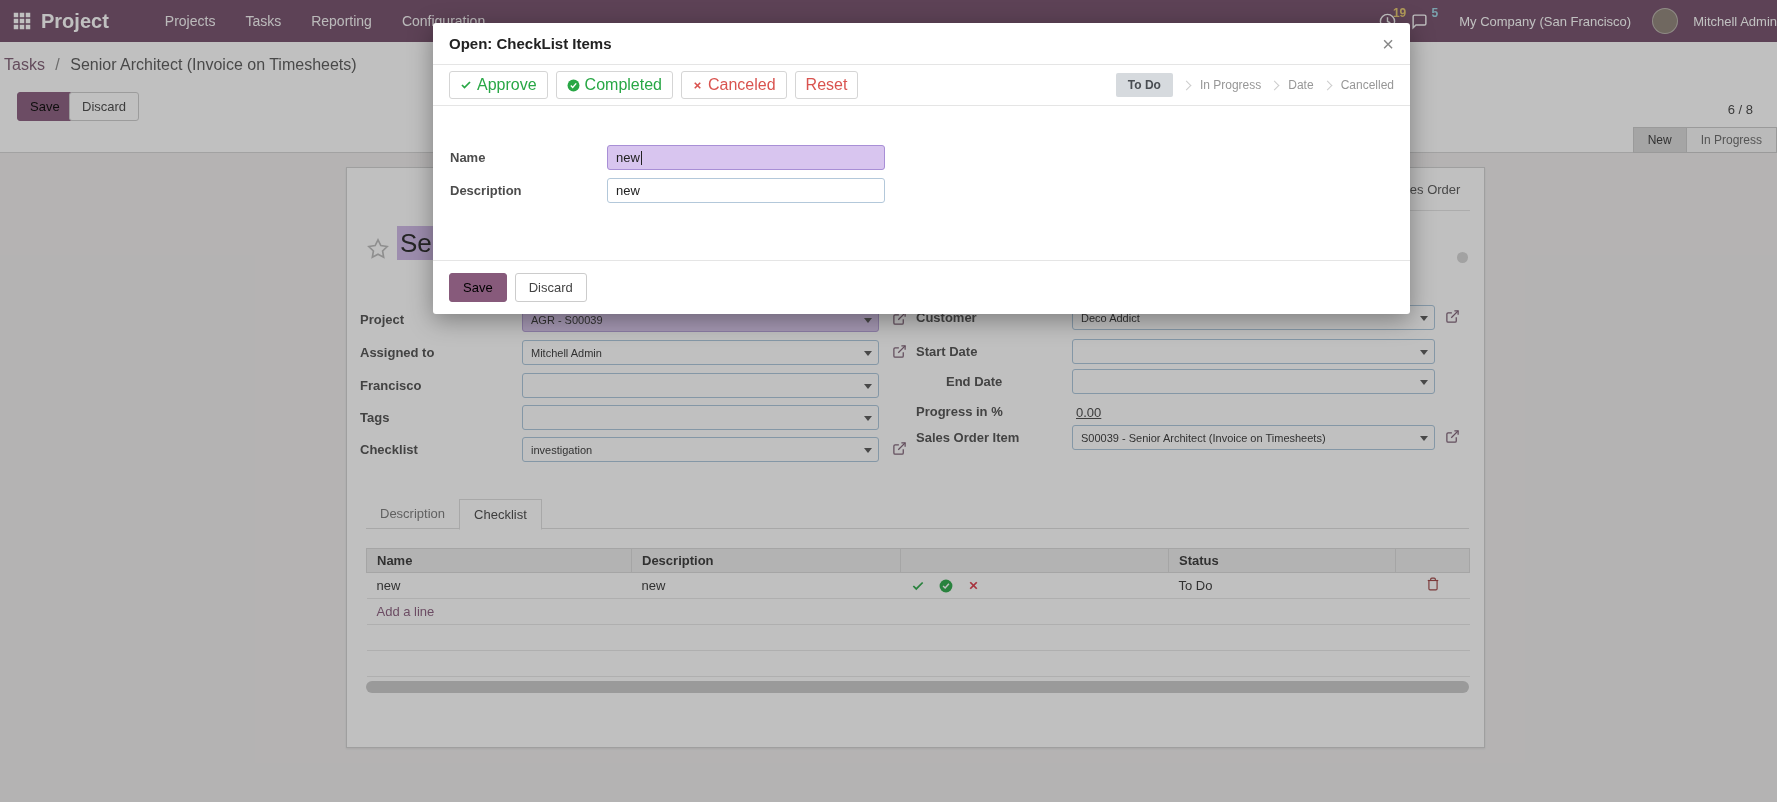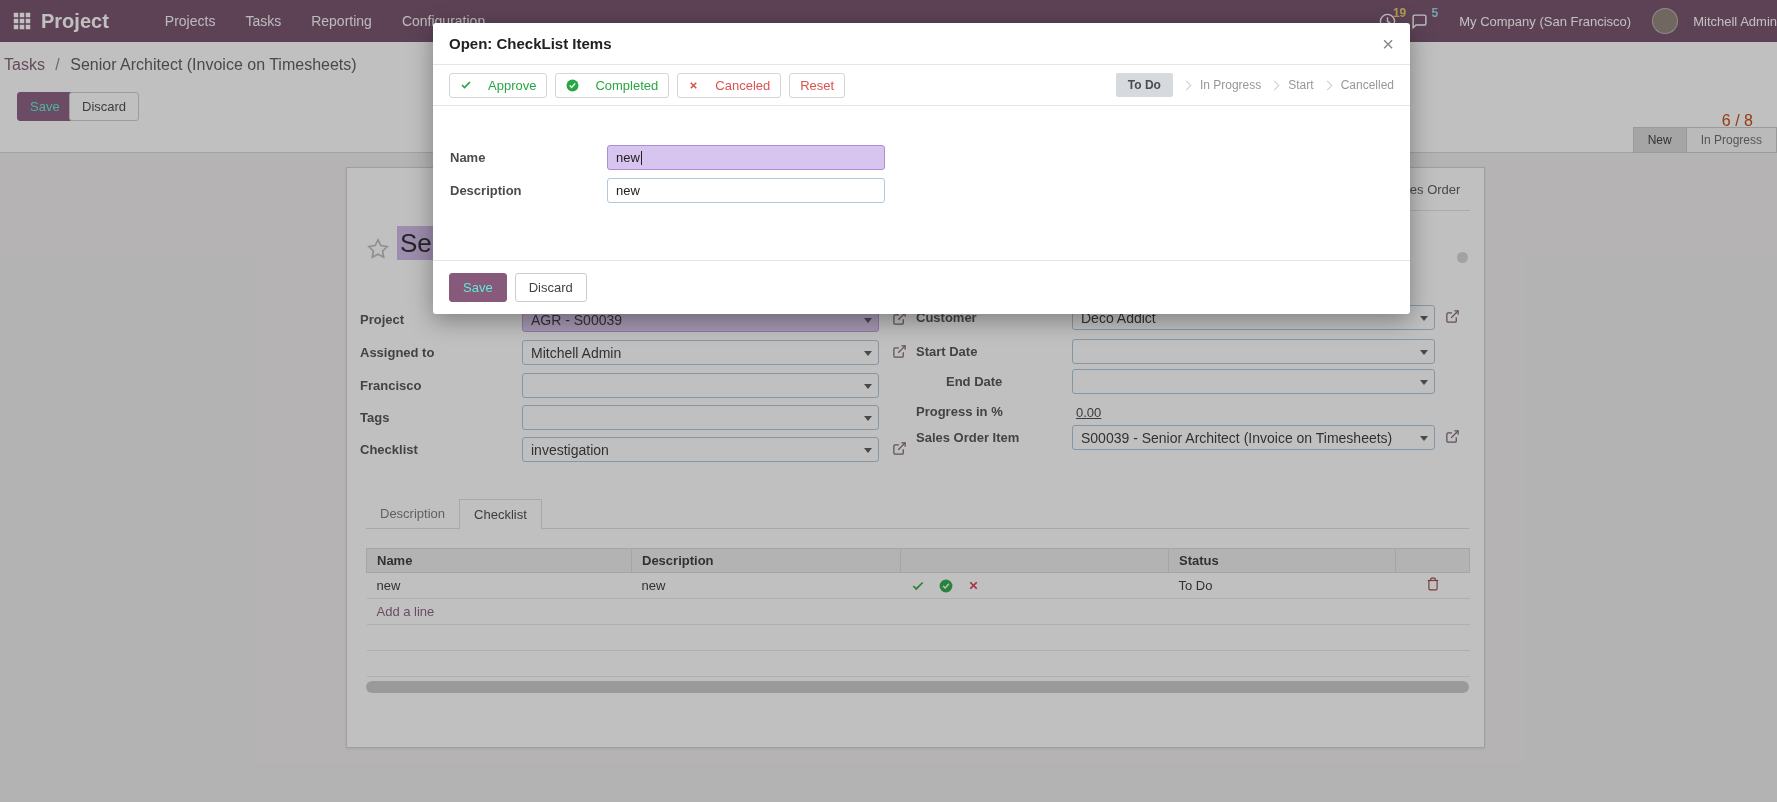--- a/index.html
+++ b/index.html
@@ -21,42 +21,42 @@
   .company { font-size:13px; margin-left:16px; }
   .avatar { width:26px; height:26px; border-radius:50%; background:#8d8276; border:1px solid rgba(255,255,255,.4); margin-left:6px; }
   .user-name { font-size:13px; }
 
   
   .control-panel { position:absolute; top:42px; left:0; width:100%; height:111px; background:#fff; border-bottom:1px solid #d5d5d5; z-index:1; }
   .breadcrumb { position:absolute; left:4px; top:14px; font-size:16px; color:#555; }
   .breadcrumb .parent { color:#7c5a71; cursor:pointer; }
   .breadcrumb .sep { color:#888; margin:0 6px; }
   .btn { display:inline-flex; align-items:center; justify-content:center; border-radius:3px; font-size:13px; cursor:pointer; border:1px solid transparent; }
-  .btn-primary { background:#875A7B; color:#5eead4; border-color:#875A7B; }
+  .btn-primary { background:#875A7B; color:#000000; border-color:#875A7B; }
   .btn-secondary { background:#fff; color:#444; border-color:#ccc; }
   .cp-save { position:absolute; left:17px; top:50px; padding:6px 12px; }
   .cp-discard { position:absolute; left:69px; top:50px; padding:6px 12px; }
-  .pager { position:absolute; right:24px; top:70px; font-size:16px; color:#c2410c; }
+  .pager { position:absolute; right:24px; top:60px; font-size:13px; color:#404040; }
   .cp-statusbar { position:absolute; right:0; top:85px; display:flex; height:26px; }
   .cp-status { display:flex; align-items:center; padding:0 14px; font-size:12px; border:1px solid #c9c9c9; background:#f7f7f7; color:#666; cursor:pointer; }
   .cp-status + .cp-status { border-left:none; }
   .cp-status.active { background:#d8d8d8; color:#333; }
 
   
   .content { position:absolute; top:153px; left:0; width:100%; height:649px; background:#efeded; z-index:1; }
   .sheet { position:absolute; left:346px; top:14px; width:1139px; height:581px; background:#fff; border:1px solid #d0d0d0; box-shadow:0 1px 2px rgba(0,0,0,.08); }
   .smart-btn { position:absolute; top:0; left:989px; width:134px; height:43px; border-left:1px solid #e2e2e2; border-bottom:1px solid #e2e2e2; background:#fff; cursor:pointer; }
   .smart-btn span { position:absolute; left:54px; top:14px; font-size:13px; color:#555; white-space:nowrap; }
   .star { position:absolute; left:20px; top:70px; color:#b9b9b9; cursor:pointer; }
   .sheet-title { position:absolute; left:50px; top:60px; font-size:26px; color:#222; white-space:nowrap; }
   .sheet-title .hl { background:#cdb7e6; padding:2px 3px; }
   .gray-dot { position:absolute; left:1110px; top:84px; width:11px; height:11px; border-radius:50%; background:#d4d4d4; }
   .flabel { position:absolute; font-weight:bold; color:#4c4c4c; font-size:13px; white-space:nowrap; }
   .fvalue { position:absolute; font-size:13px; color:#444; }
-  .o-select { position:absolute; height:25px; border:1px solid #a9c4da; border-radius:3px; background:#fff; display:flex; align-items:center; padding:0 20px 0 8px; font-size:14px; color:#333; cursor:pointer; white-space:nowrap; overflow:hidden; }
+  .o-select { position:absolute; height:25px; border:1px solid #a9c4da; border-radius:3px; background:#fff; display:flex; align-items:center; padding:0 20px 0 8px; font-size:11px; color:#333; cursor:pointer; white-space:nowrap; overflow:hidden; }
   .o-select .caret { position:absolute; right:6px; top:10px; width:0; height:0; border-left:4px solid transparent; border-right:4px solid transparent; border-top:5px solid #555; }
   .o-select.highlight { background:#d9c6ec; border-color:#b49ed6; }
   .ext-link { position:absolute; color:#7a5c72; cursor:pointer; }
 
   .tabs { position:absolute; left:19px; top:331px; height:30px; display:flex; z-index:2; }
   .tabs-line { position:absolute; left:19px; top:360px; width:1103px; border-top:1px solid #ddd; }
   .tab { padding:7px 14px; font-size:13px; color:#777; cursor:pointer; }
   .tab.active { border:1px solid #ddd; border-bottom:1px solid #fff; background:#fff; color:#444; height:31px; }
 
   .checklist-table { position:absolute; left:19px; top:380px; width:1103px; border-collapse:collapse; table-layout:fixed; font-size:13px; }
@@ -71,21 +71,21 @@
   tr.addline td { color:#875A7B; cursor:pointer; }
   .hscrollbar { position:absolute; left:19px; top:513px; width:1103px; height:12px; background:#c9c9c9; border-radius:6px; cursor:pointer; }
 
   
   .backdrop { position:absolute; inset:0; background:rgba(45,45,45,.3); z-index:10; }
   .modal { position:absolute; left:433px; top:23px; width:977px; height:291px; background:#fff; z-index:20; box-shadow:0 6px 24px rgba(0,0,0,.35); border-radius:3px; }
   .modal-header { height:42px; border-bottom:1px solid #e5e5e5; display:flex; align-items:center; padding:0 16px; }
   .modal-title { font-size:15px; font-weight:bold; color:#222; }
   .modal-close { margin-left:auto; font-size:20px; color:#888; cursor:pointer; line-height:1; }
   .modal-toolbar { height:41px; border-bottom:1px solid #e5e5e5; display:flex; align-items:center; padding:0 16px; gap:8px; }
-  .tb-btn { display:inline-flex; align-items:center; gap:16px; padding:4px 10px; background:#fff; border:1px solid #d5d5d5; border-radius:3px; font-size:13px; cursor:pointer; }
+  .tb-btn { display:inline-flex; align-items:center; gap:5px; padding:4px 10px; background:#fff; border:1px solid #d5d5d5; border-radius:3px; font-size:16px; cursor:pointer; }
   .tb-btn.green { color:#28a745; }
   .tb-btn.red { color:#d9534f; }
   .statusbar { margin-left:auto; display:flex; align-items:center; gap:10px; }
   .sb-item { font-size:12px; color:#979797; cursor:pointer; }
   .sb-item.active { background:#d6dade; color:#494d52; font-weight:bold; padding:5px 12px; border-radius:2px; }
   .sb-sep { width:7px; height:7px; border-top:1px solid #ccc; border-right:1px solid #ccc; transform:rotate(45deg); }
   .modal-body { position:relative; height:154px; }
   .m-label { position:absolute; left:17px; font-weight:bold; font-size:13px; color:#4c4c4c; }
   .m-input { position:absolute; left:174px; width:278px; height:25px; border:1px solid #b3c8da; border-radius:3px; display:flex; align-items:center; padding:0 8px; font-size:13px; color:#222; background:#fff; cursor:text; }
   .m-input.focused { background:#d8c5ef; border-color:#a88fd6; }
@@ -360,21 +360,21 @@
       <span>Canceled</span>
     </button>
     <button class="tb-btn red">
       <span>Reset</span>
     </button>
     <div class="statusbar">
       <span class="sb-item active">To Do</span>
       <span class="sb-sep"></span>
       <span class="sb-item">In Progress</span>
       <span class="sb-sep"></span>
-      <span class="sb-item">Start</span>
+      <span class="sb-item">Date</span>
       <span class="sb-sep"></span>
       <span class="sb-item">Cancelled</span>
     </div>
   </div>
   <div class="modal-body">
     <span class="m-label" style="top:44px;">Name</span>
     <div class="m-input focused" style="top:39px;">
       <span>new</span>
         <span class="caret-line"></span>
     </div>

